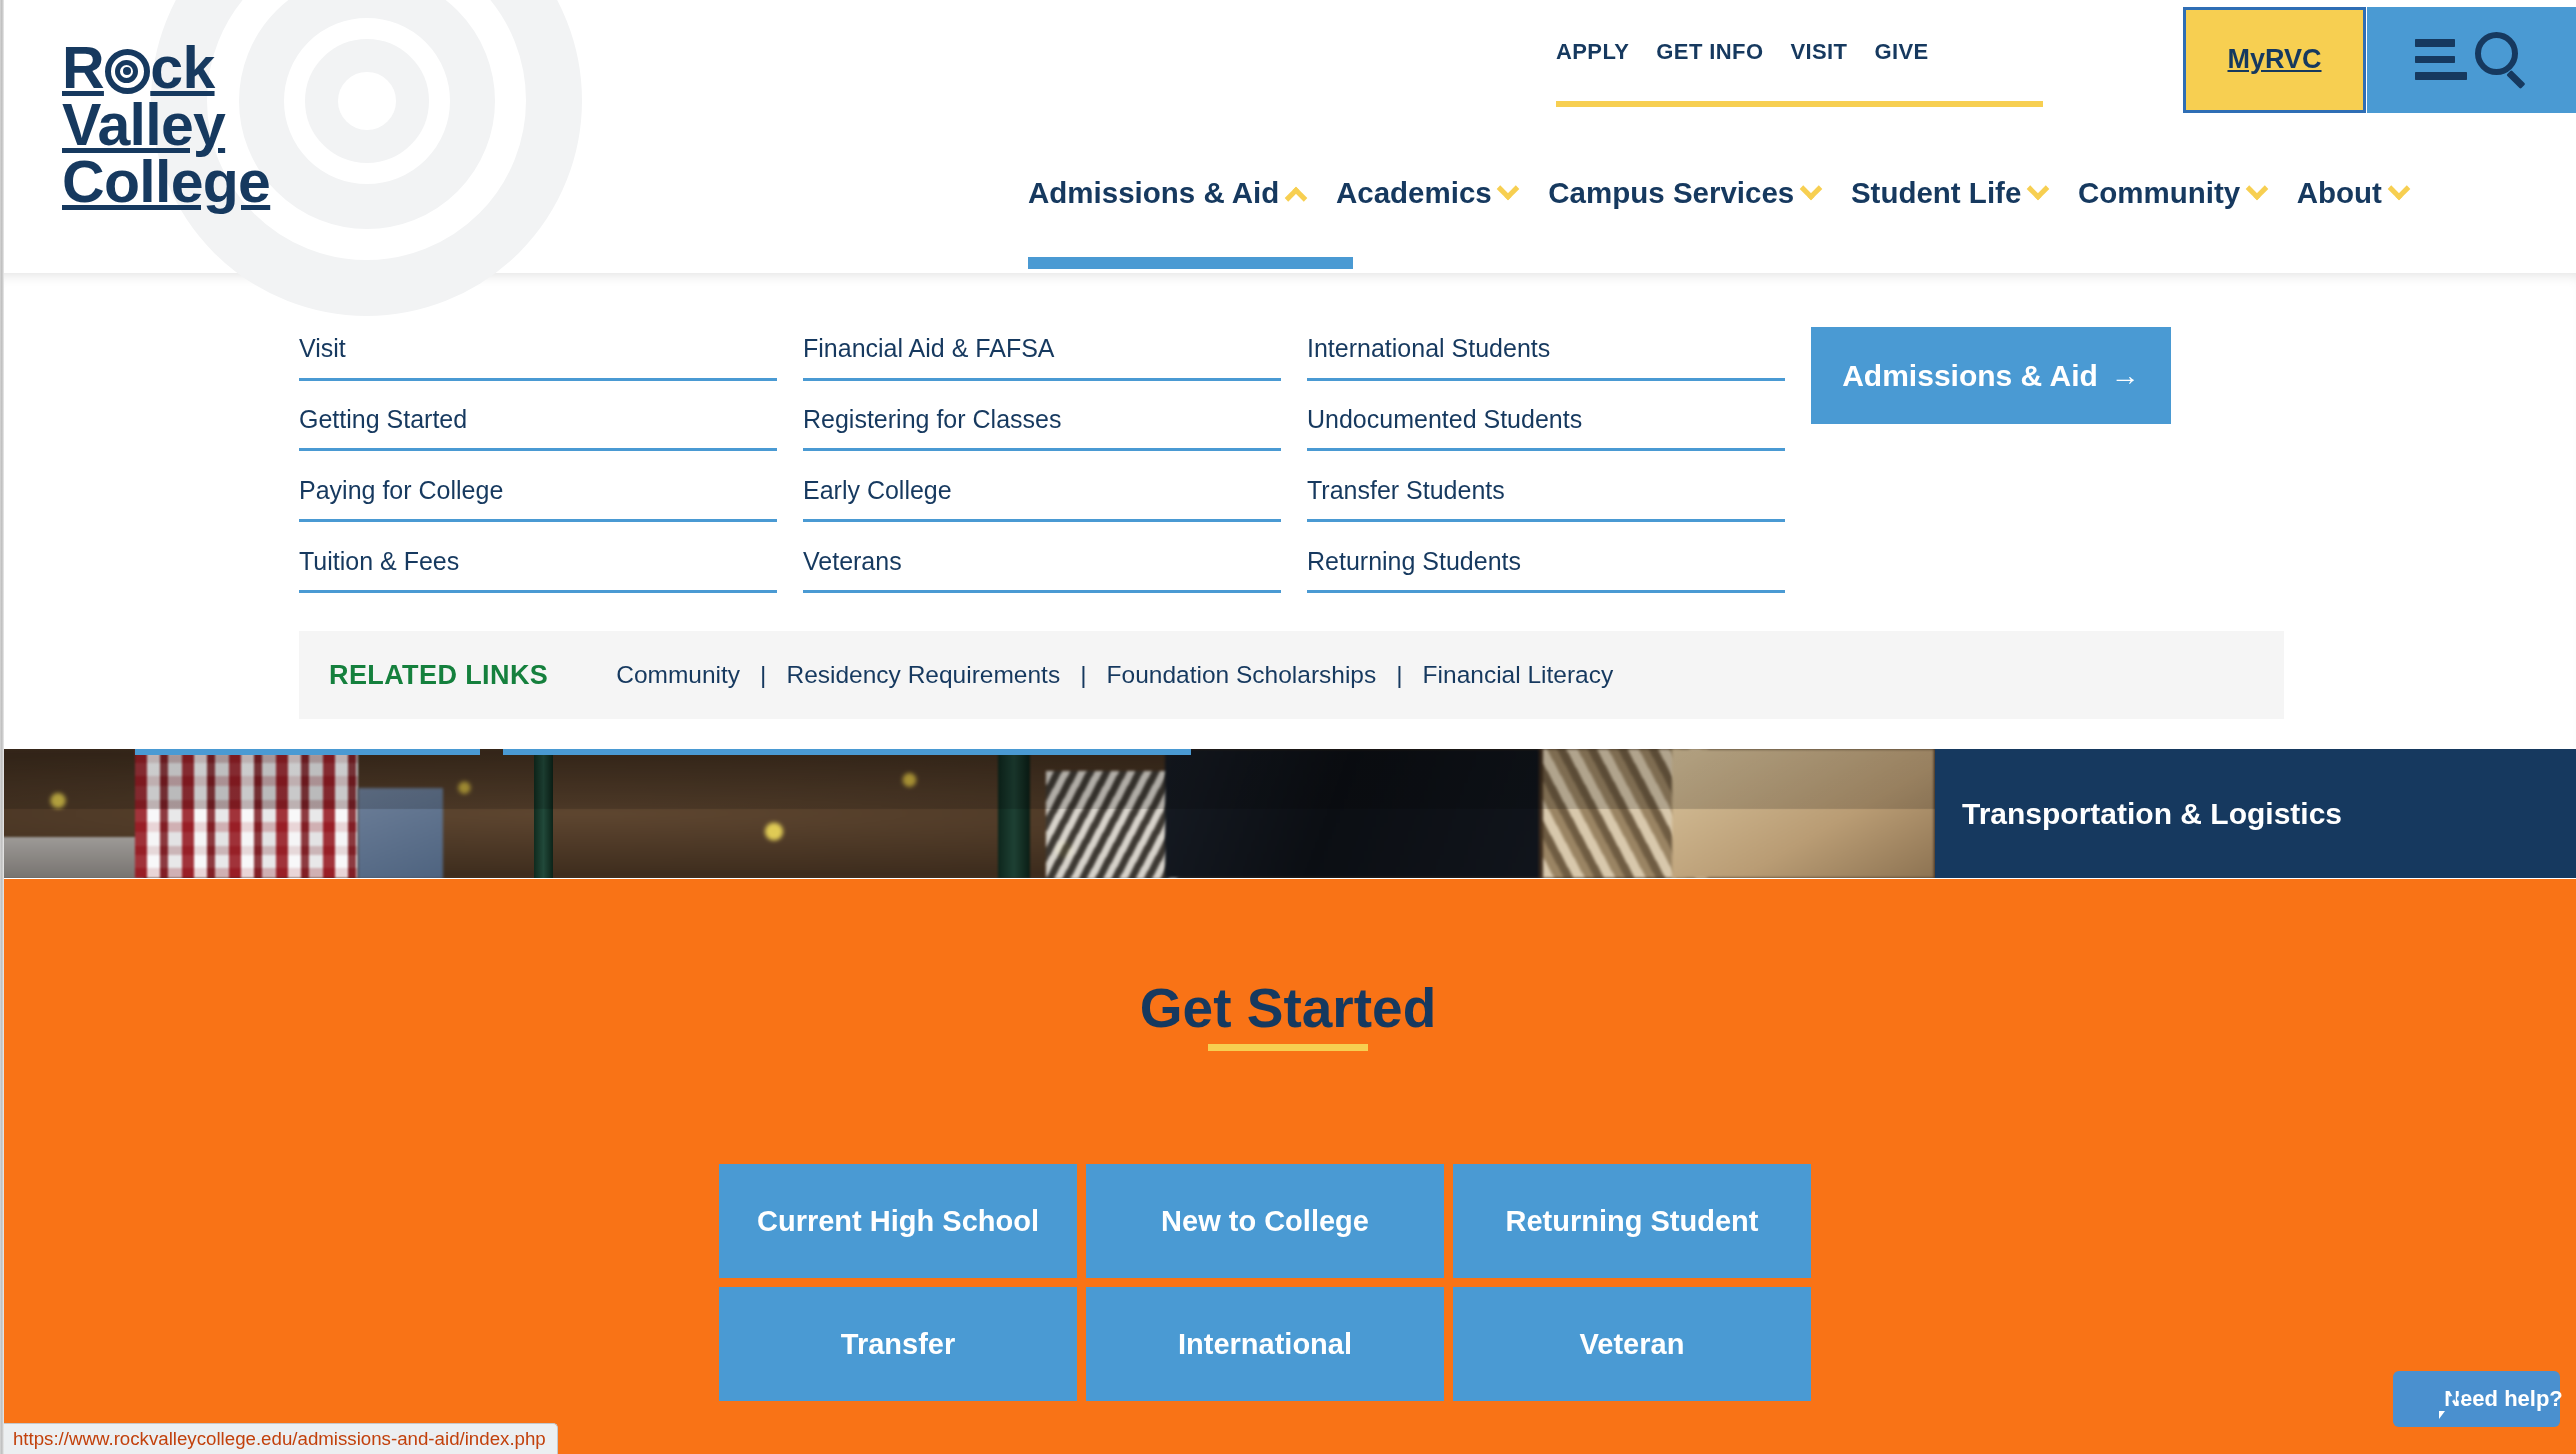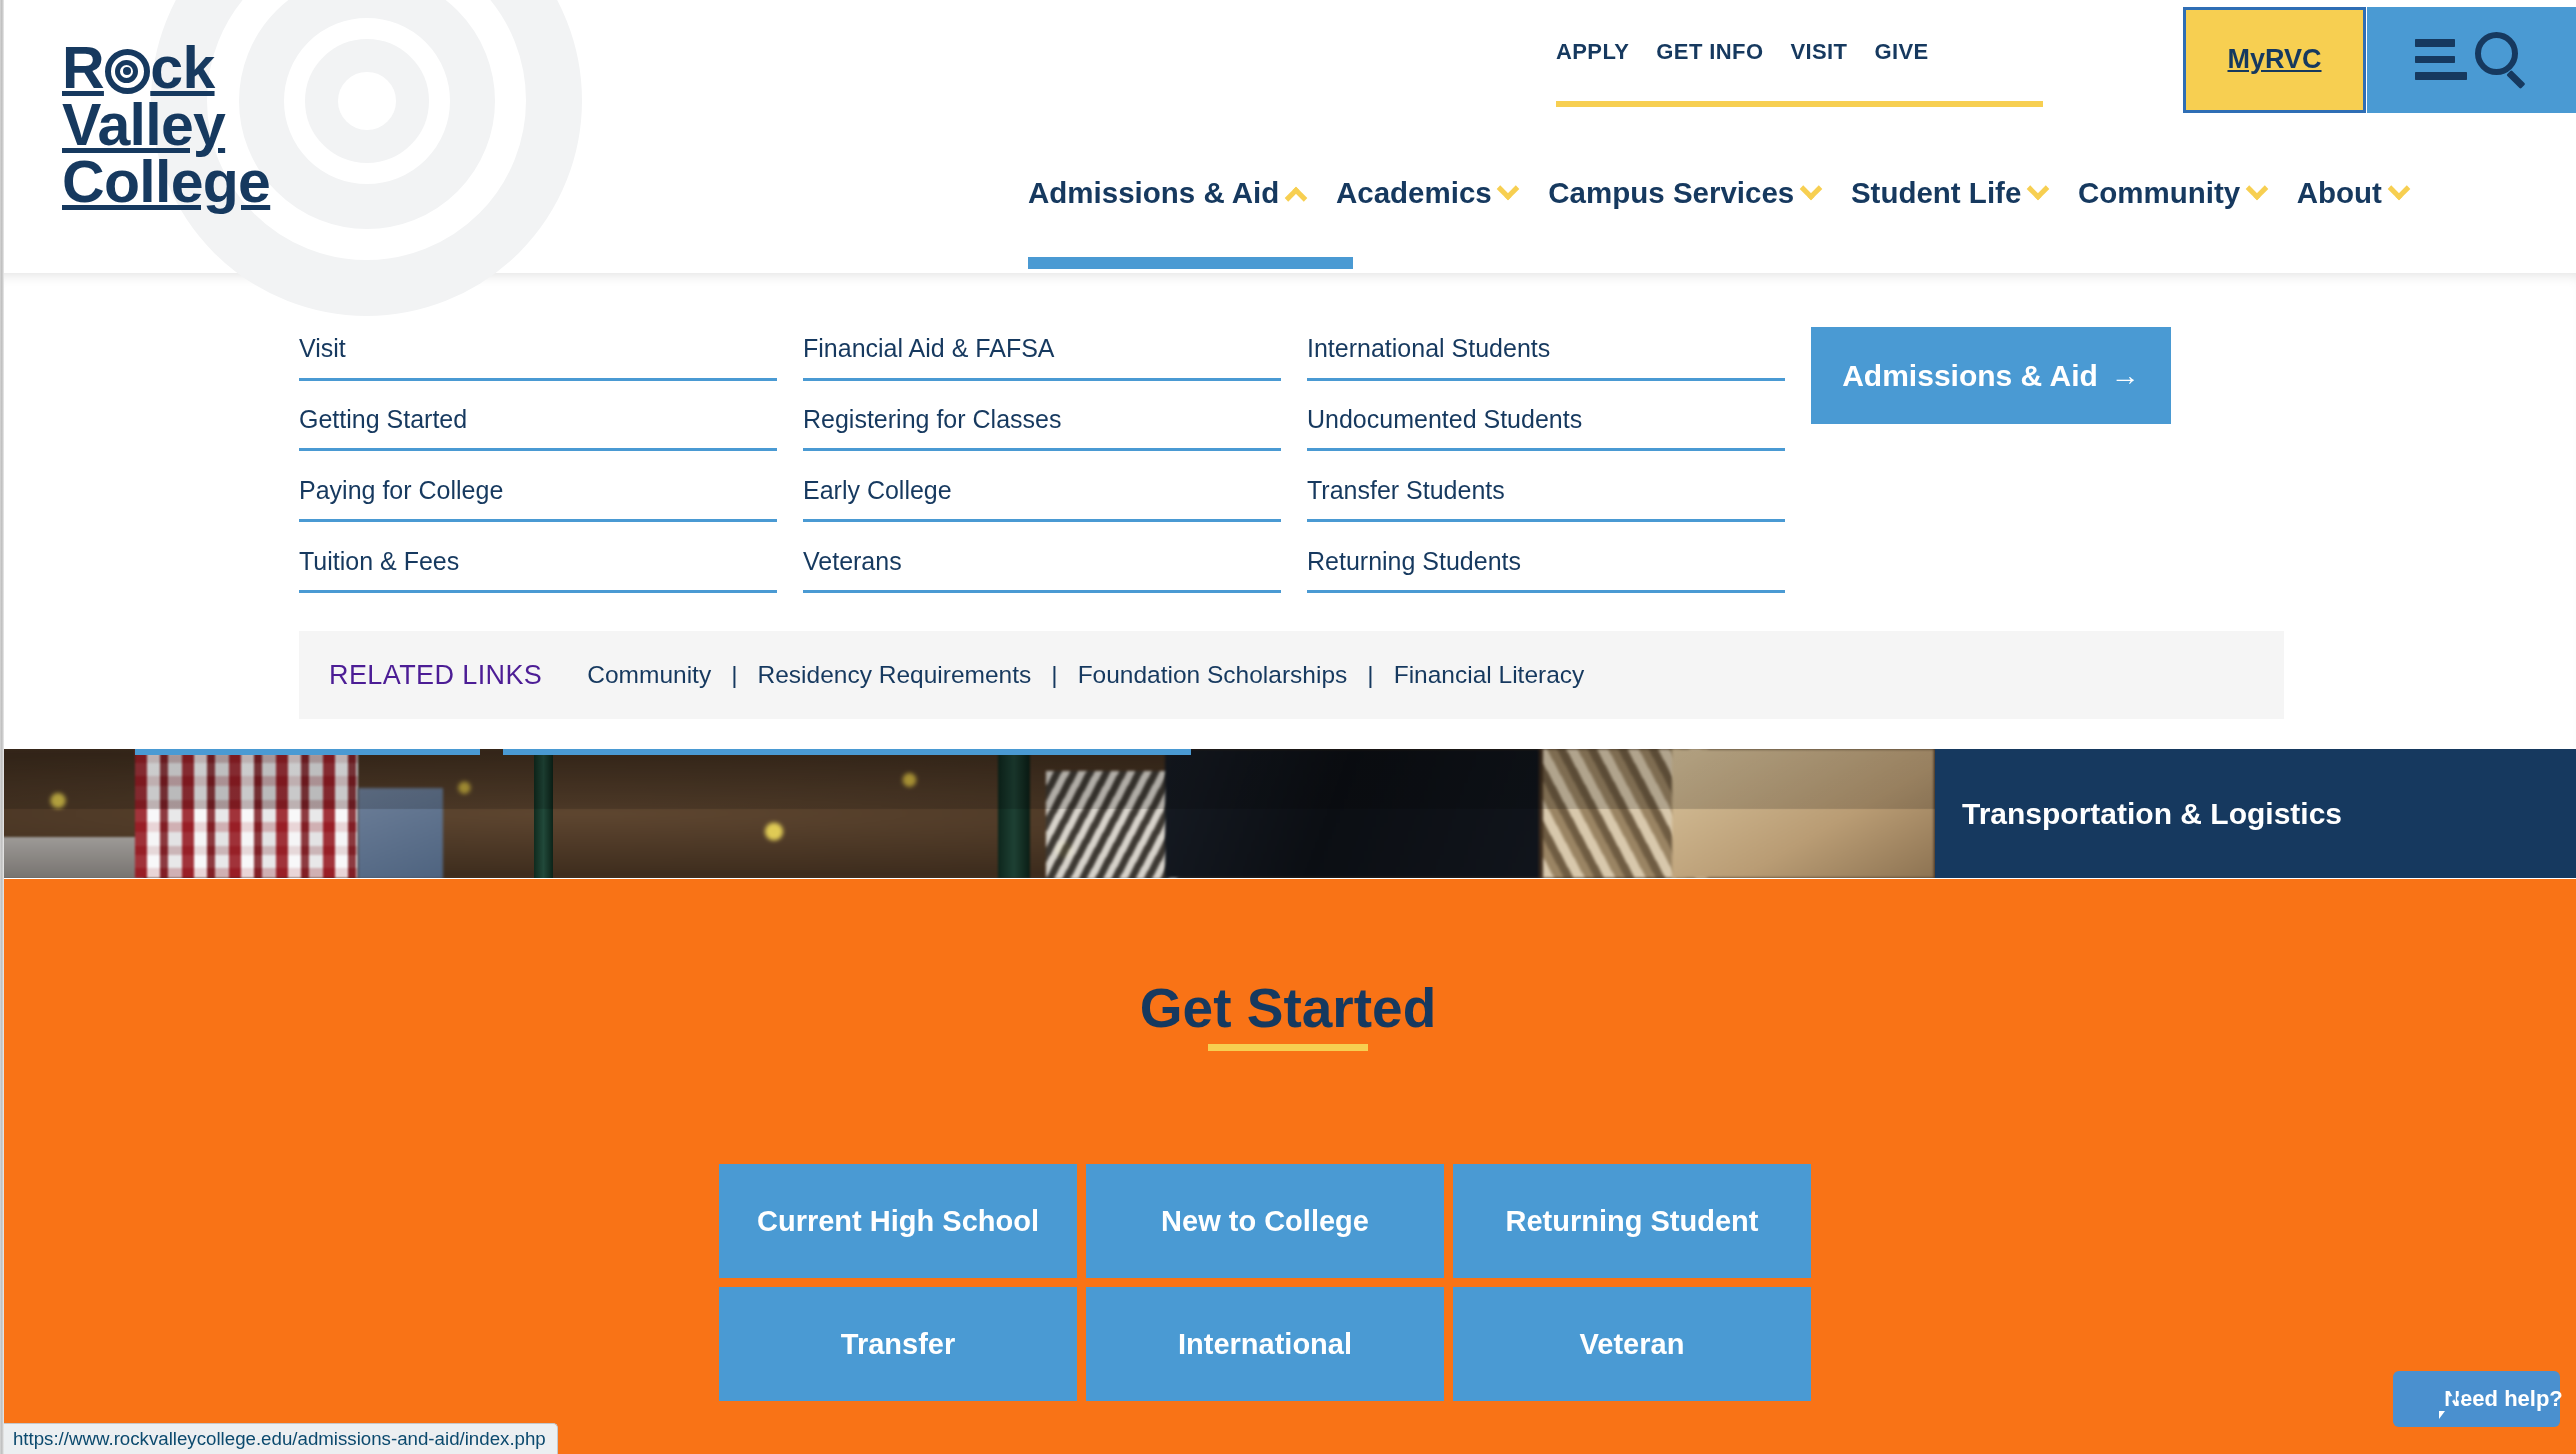--- a/index.html
+++ b/index.html
@@ -78,21 +78,21 @@
   .dd-link{ display:block; padding:7.2px 0 14.4px 0; border-bottom:3.6px solid #4a9ad3;
     color:#16395f; font-size:25px; text-decoration:none; margin-bottom:17.3px; white-space:nowrap; }
   .dd-cta{ width:360px; }
   .cta-btn{ display:flex; align-items:center; justify-content:center; gap:13px;
     width:360px; height:97px; background:#4a9ad3; color:#ffffff;
     font-size:30px; font-weight:bold; text-decoration:none; }
   .cta-arrow{ font-size:29px; line-height:1; }
 
   .related{ position:absolute; left:299px; top:631px; width:1985px; height:88px;
     background:#f5f5f5; display:flex; align-items:center; padding-left:30px; gap:0; z-index:31; }
-  .related .rl-title{ color:#4c1d95; font-size:27px; font-weight:normal; letter-spacing:0.4px; margin-right:45px; white-space:nowrap; }
+  .related .rl-title{ color:#15803d; font-size:27px; font-weight:bold; letter-spacing:0.4px; margin-right:68px; white-space:nowrap; }
   .related a{ color:#16395f; font-size:24.5px; text-decoration:none; white-space:nowrap; }
   .related .sep{ color:#16395f; font-size:24.5px; margin:0 20px; }
 
   
   .banner{ position:absolute; left:0; top:749px; width:2576px; height:129px; z-index:20; overflow:hidden; }
   .banner-photo{ position:absolute; left:0; top:0; width:1935px; height:129px; overflow:hidden;
     background:#4a3526; }
   .bp-layer{ position:absolute; inset:0; }
   .leaves{ position:absolute; inset:0;
     background:
@@ -168,21 +168,21 @@
   .chat .bub::after{ content:""; position:absolute; left:5px; bottom:-6.5px; width:0; height:0;
     border-left:6.5px solid #ffffff; border-bottom:8px solid transparent; }
   .chat .bub .dots{ position:absolute; left:5.8px; top:10px; display:flex; gap:3.6px; }
   .chat .bub .dots i{ width:5px; height:5px; border-radius:50%; background:#4a90cf; display:block; }
   .chat .lbl{ color:#ffffff; font-size:22px; font-weight:bold; white-space:nowrap; }
 
   
   .statusbar{ position:absolute; left:1.4px; top:1423px; height:31px;
     background:#eceff1; border:0.7px solid #c4c8cb; border-left:none; border-bottom:none;
     border-top-right-radius:5px; display:flex; align-items:center; padding:0 11.5px; z-index:80; }
-  .statusbar span{ color:#0c4a6e; font-size:18.7px; white-space:nowrap; }
+  .statusbar span{ color:#c2410c; font-size:18.7px; white-space:nowrap; }
 </style>
 </head>
 <body>
 
 <div class="viewport">
 
   <div class="win-edge-left"></div>
 
   <div class="header">
 

